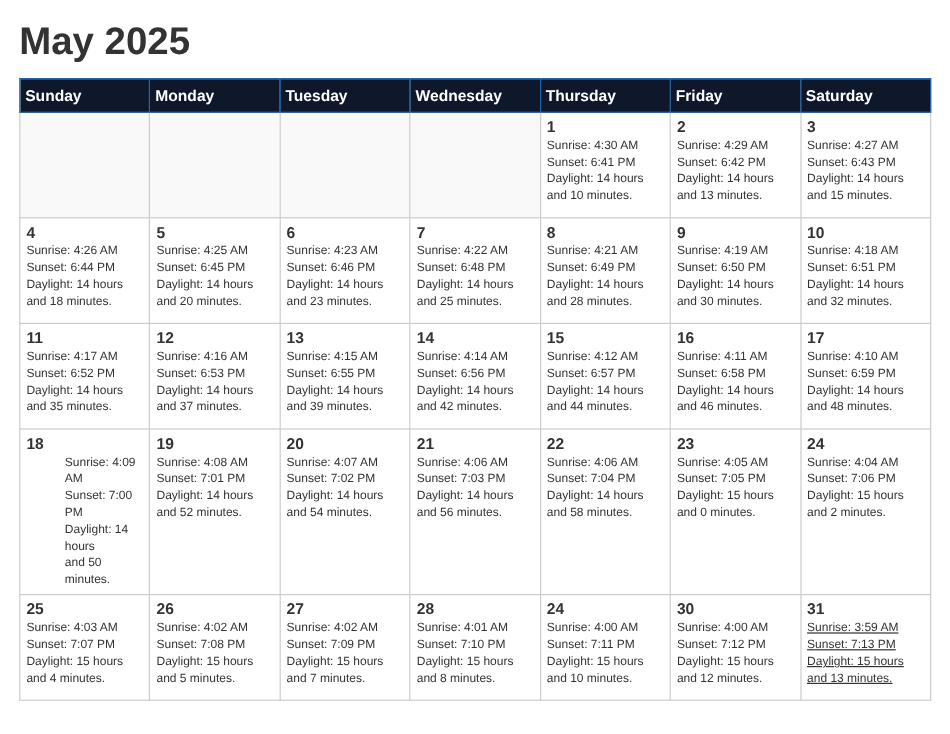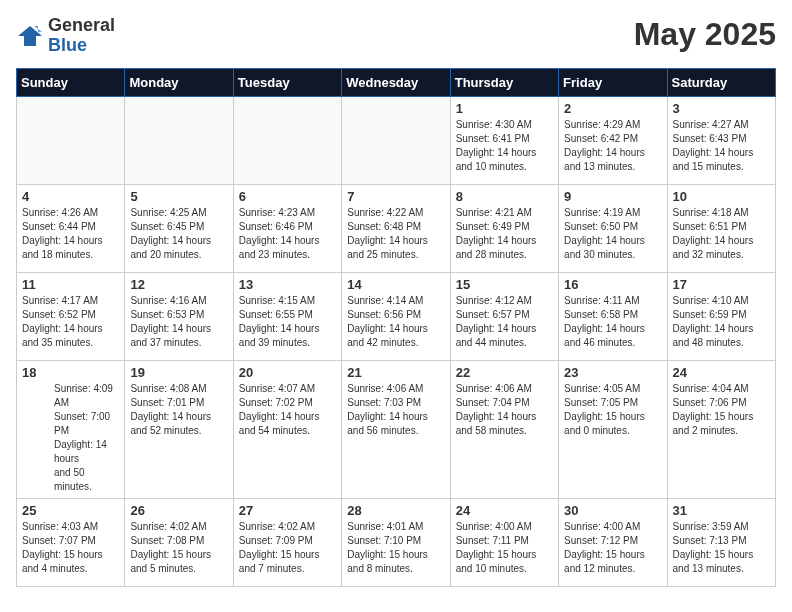--- a/index.html
+++ b/index.html
@@ -87,30 +87,20 @@
     .day-info {
       font-size: 10px;
       color: #333;
       line-height: 1.4;
     }
   </style>
 </head>
 <body>
 
 <div class="header">
-  <div class="logo">
-    <svg class="logo-icon" viewBox="0 0 28 28" xmlns="http://www.w3.org/2000/svg">
-      <polygon points="14,4 26,14 20,14 20,24 8,24 8,14 2,14" fill="#2563a8"></polygon>
-      <polygon points="18,4 26,10 22,10 22,4" fill="#5ba3d9"></polygon>
-    </svg>
-    <div class="logo-text">
-      <span class="logo-general">General</span>
-      <span class="logo-blue">Blue</span>
-    </div>
-  </div>
   <div class="title-block">
     <div class="month-title">May 2025</div>
   </div>
 </div>
 
 <table>
   <thead>
     <tr>
     <th>Sunday</th>
         <th>Monday</th>
@@ -340,20 +330,20 @@
         </td>
         <td>
           <div class="day-number">30</div>
           <div class="day-info" style="white-space: pre-line;">Sunrise: 4:00 AM
 Sunset: 7:12 PM
 Daylight: 15 hours
 and 12 minutes.</div>
         </td>
         <td>
           <div class="day-number">31</div>
-          <div class="day-info" style="white-space: pre-line;">Sunrise: 3:59 AM
+          <div class="day-info" style="white-space: pre-line; text-decoration: underline;">Sunrise: 3:59 AM
 Sunset: 7:13 PM
 Daylight: 15 hours
 and 13 minutes.</div>
         </td>
       </tr>
     </tbody>
 </table>
 
 </body></html>

